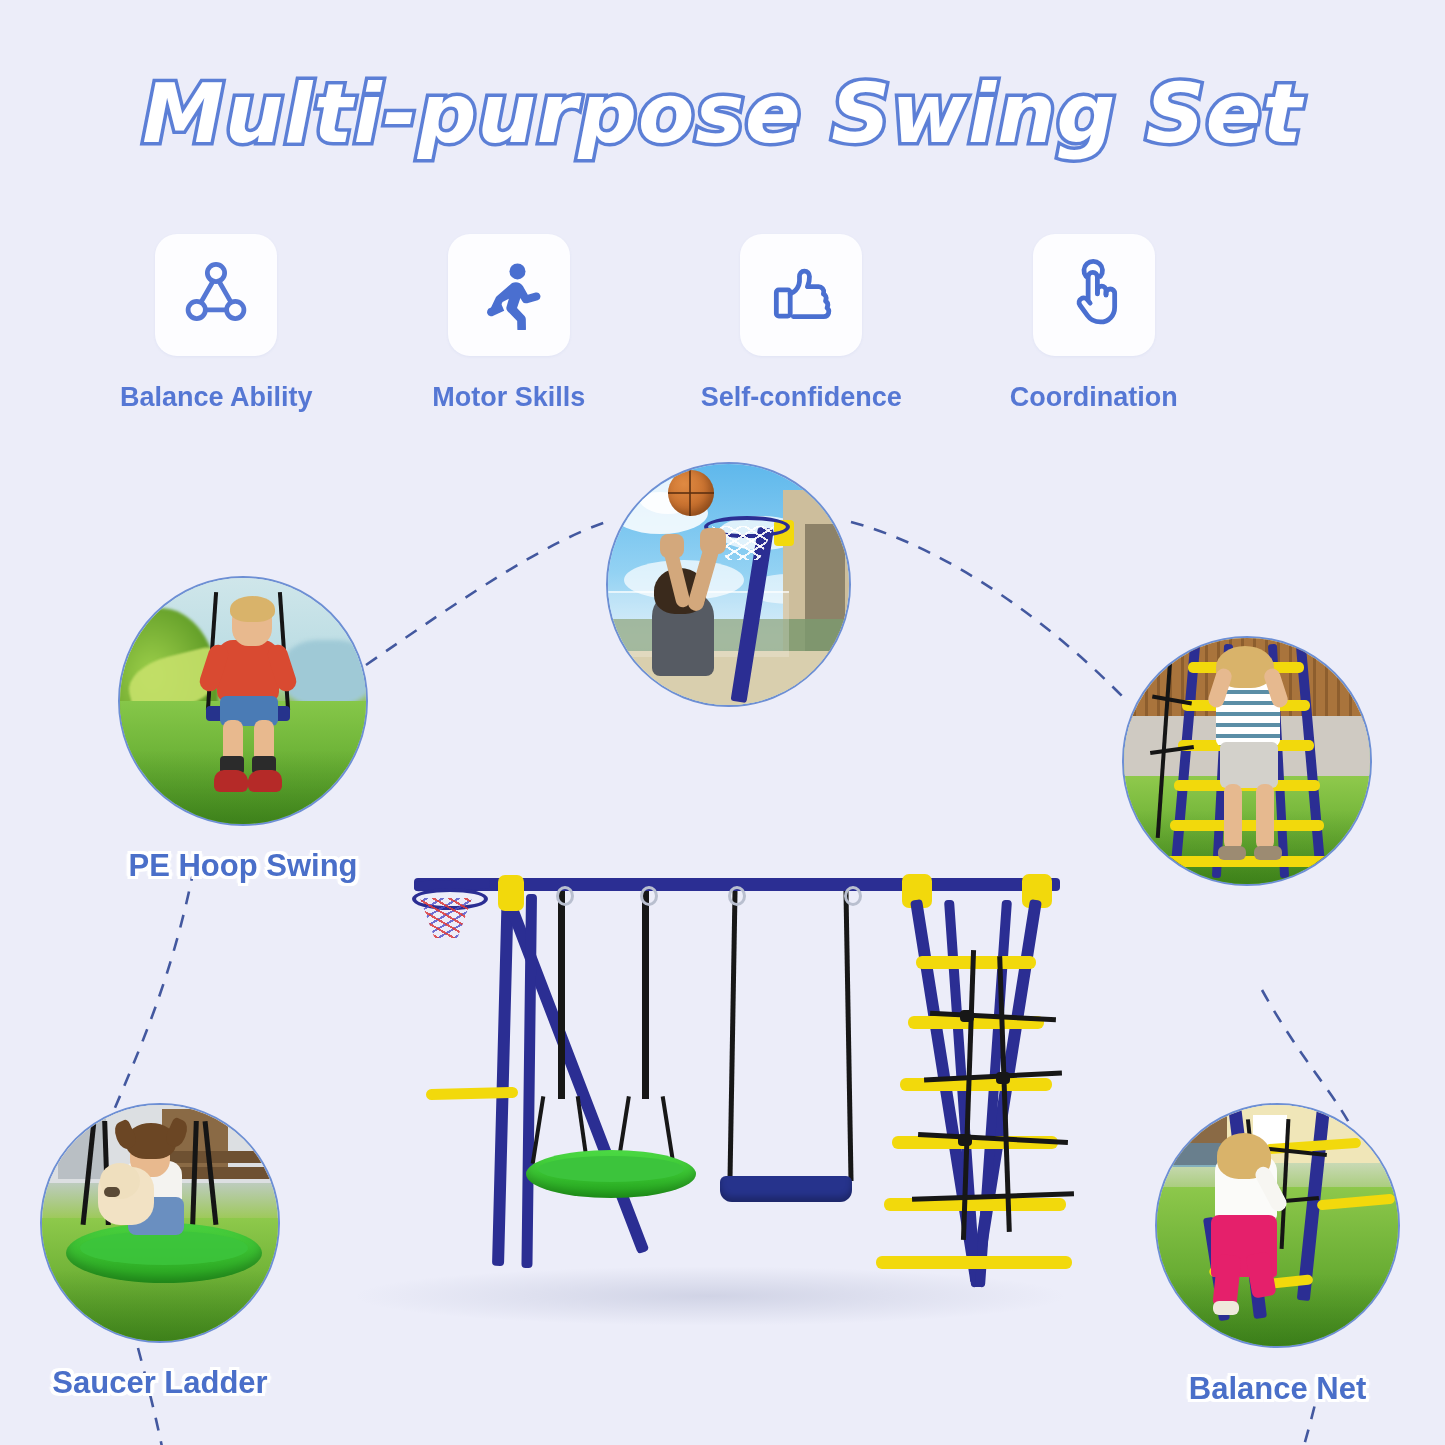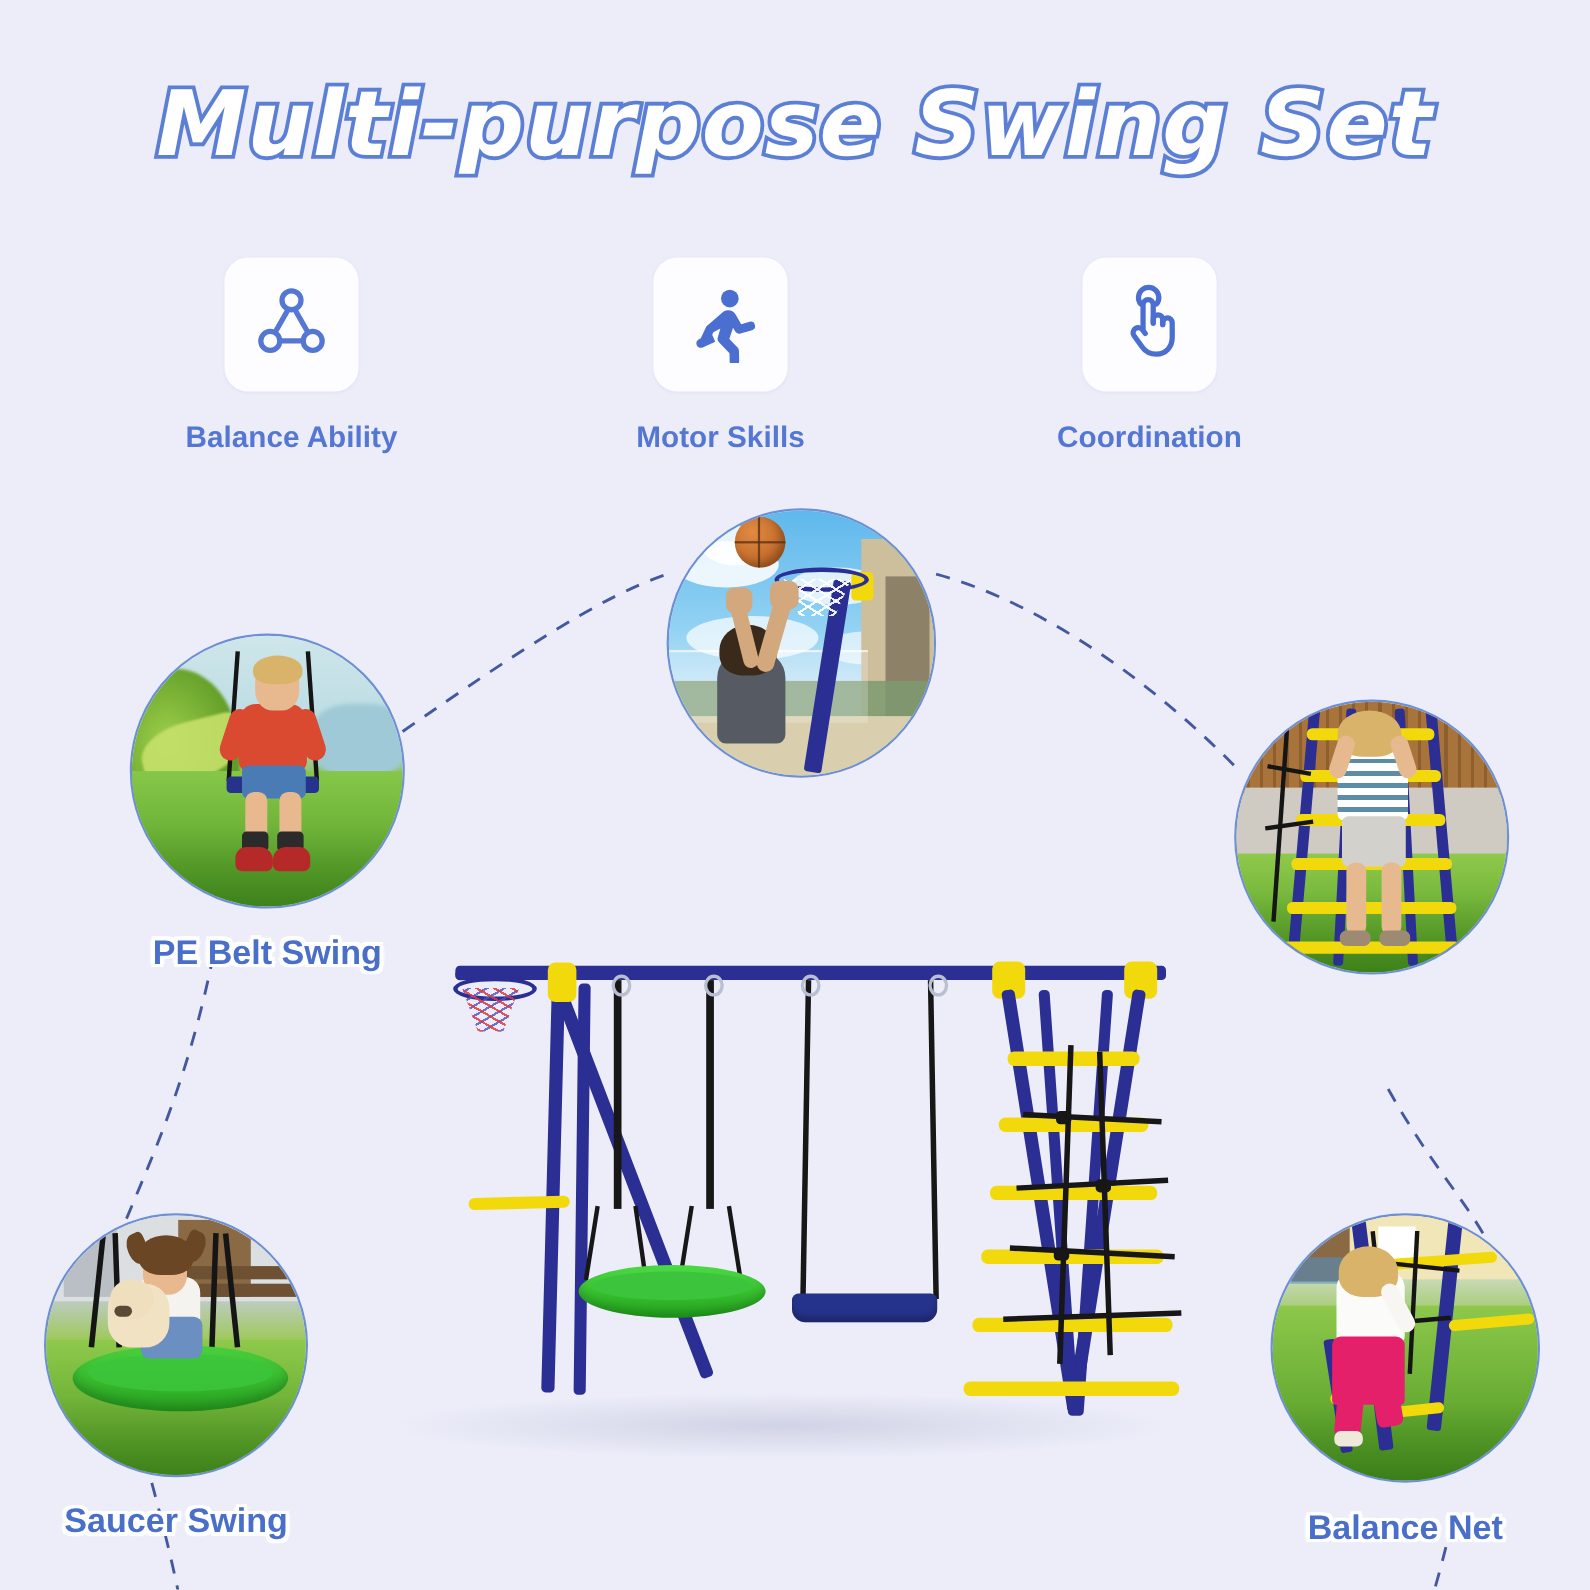--- a/index.html
+++ b/index.html
@@ -122,20 +122,31 @@
               <circle cx="29.5" cy="10" r="5.2"></circle>
               <path d="M26 17.5c2.6-1.2 5.6-.4 7 2l3.2 5.6 5-1.4a2.6 2.6 0 0 1 1.4 5l-6.8 1.9a2.9 2.9 0 0 1-3.2-1.3l-1.2-2.1-2.2 6.6 4.9 5.1a3 3 0 0 1 .8 2l.1 6.2a2.8 2.8 0 0 1-5.6.1l-.1-5-6.2-6.4a3 3 0 0 1-.7-2.9l1.5-5.2-4.1 2.2-2.6 5.4a2.6 2.6 0 0 1-4.7-2.2l3-6.3c.3-.6.7-1 1.3-1.4z"></path>
               <path d="M18.8 30.6l-7.2 3.2a2.7 2.7 0 1 0 2.2 4.9l7.1-3.2z"></path>
             </g>
           </svg>
         </span>
       </div>
       <div class="feature-label">Motor Skills</div>
     </div>
 
+    <div class="feature">
+      <div class="feature-card">
+        <span>
+          <svg width="74" height="74" viewBox="0 0 48 48" fill="none" stroke="#4a6fd0" stroke-width="3.1" stroke-linejoin="round" stroke-linecap="round">
+            <rect x="8" y="22" width="9" height="17" rx="1.6"></rect>
+            <path d="M17 24.5c3.1-1.2 4.7-3.3 5.6-5.8.7-2 .5-3.6.4-5.3-.1-2 1.3-3.6 3.2-3.6 1.9 0 3.2 1.5 3.3 3.5.1 2.3-.5 4.6-1.3 6.6h7.2c2.1 0 3.7 1.8 3.3 3.8l-.2 1c1.4.5 2.1 2 1.7 3.5l-.3 1.1c1.2.7 1.7 2.1 1.3 3.4l-.3 1c1 .8 1.4 2.1 1 3.3-.4 1.4-1.7 2.3-3.2 2.3H19"></path>
+          </svg>
+        </span>
+      </div>
+      <div class="feature-label">Self-confidence</div>
+    </div>
 
     <div class="feature">
       <div class="feature-card">
         <span>
           <svg width="74" height="74" viewBox="0 0 48 48" fill="none" stroke="#4a6fd0" stroke-width="3.1" stroke-linejoin="round" stroke-linecap="round">
             <path d="M18.8 13.2a6 6 0 1 1 9.4 0"></path>
             <path d="M20.2 28V13.6a3 3 0 1 1 6 0V24"></path>
             <path d="M26.2 24.6v-2.2a2.8 2.8 0 0 1 5.6 0v2.6"></path>
             <path d="M31.8 25.4v-1.2a2.8 2.8 0 0 1 5.6 0V33c0 5.4-3.6 9.8-9.3 9.8-3.9 0-6.3-1.3-8.3-4.1l-5-6.9a2.9 2.9 0 0 1 .9-4.1c1.4-.9 3.2-.5 4.2.8l1.6 2.1"></path>
           </svg>
@@ -184,21 +195,21 @@
         <div class="hairbl" style="position:absolute;left:110px;top:18px;width:45px;height:26px;"></div>
         <div style="position:absolute;left:100px;top:118px;width:58px;height:30px;background:#4a7bb5;border-radius:6px;"></div>
         <div style="position:absolute;left:103px;top:142px;width:20px;height:44px;background:#e8b98e;border-radius:8px;"></div>
         <div style="position:absolute;left:134px;top:142px;width:20px;height:44px;background:#e8b98e;border-radius:8px;"></div>
         <div style="position:absolute;left:100px;top:178px;width:24px;height:18px;background:#2b2b2b;border-radius:4px;"></div>
         <div style="position:absolute;left:132px;top:178px;width:24px;height:18px;background:#2b2b2b;border-radius:4px;"></div>
         <div style="position:absolute;left:94px;top:192px;width:34px;height:22px;background:#b52a28;border-radius:10px 12px 6px 6px;"></div>
         <div style="position:absolute;left:128px;top:192px;width:34px;height:22px;background:#b52a28;border-radius:12px 10px 6px 6px;"></div>
       </div>
     </div>
-    <div class="cap" style="top:272px;">PE Belt Swing</div>
+    <div class="cap" style="top:272px;">PE Hoop Swing</div>
   </div>
 
   <div class="bubble" style="left:606px;top:414px;">
     <div class="circ" style="width:245px;height:245px;">
       <div class="scene">
         <div style="position:absolute;inset:0;background:linear-gradient(#5fb8ec 0%,#93d2f3 45%,#cfe9f7 72%,#b9d6c4 100%);"></div>
         <div class="cloud" style="left:4px;top:28px;width:96px;height:42px;"></div>
         <div class="cloud" style="left:30px;top:14px;width:60px;height:36px;"></div>
         <div class="cloud" style="left:110px;top:52px;width:86px;height:34px;opacity:.75;"></div>
         <div class="cloud" style="left:16px;top:96px;width:120px;height:40px;opacity:.7;"></div>
@@ -302,21 +313,21 @@
         <div class="skin" style="position:absolute;left:88px;top:28px;width:40px;height:44px;"></div>
         <div class="hairb" style="position:absolute;left:84px;top:18px;width:50px;height:36px;background:#6b4624;"></div>
         <div style="position:absolute;left:74px;top:16px;width:18px;height:28px;background:#6b4624;border-radius:50% 20% 40% 40%;transform:rotate(-24deg);"></div>
         <div style="position:absolute;left:126px;top:14px;width:18px;height:28px;background:#6b4624;border-radius:20% 50% 40% 40%;transform:rotate(24deg);"></div>
 
         <div style="position:absolute;left:56px;top:62px;width:56px;height:58px;background:#f2e2c4;border-radius:22px;"></div>
         <div style="position:absolute;left:58px;top:58px;width:40px;height:36px;background:#efdfbe;border-radius:50%;"></div>
         <div style="position:absolute;left:62px;top:82px;width:16px;height:10px;background:#5a4a36;border-radius:6px;"></div>
       </div>
     </div>
-    <div class="cap" style="top:262px;">Saucer Swing</div>
+    <div class="cap" style="top:262px;">Saucer Ladder</div>
   </div>
 
   <div class="bubble" style="left:1155px;top:1055px;">
     <div class="circ" style="width:245px;height:245px;">
       <div class="scene">
         <div style="position:absolute;inset:0;background:linear-gradient(#dfe7d5 0%,#cfdcc0 22%,#93c455 42%,#4f9c22 100%);"></div>
         <div class="house" style="left:60px;top:0;right:0;height:58px;background:#f0e6b8;"></div>
         <div style="position:absolute;left:96px;top:10px;width:34px;height:30px;background:#fff;"></div>
         <div style="position:absolute;left:0;top:6px;width:70px;height:54px;background:#8a6a45;"></div>
         <div style="position:absolute;left:6px;top:38px;width:64px;height:24px;background:#4f8fc9;opacity:.55;border-radius:8px;"></div>

